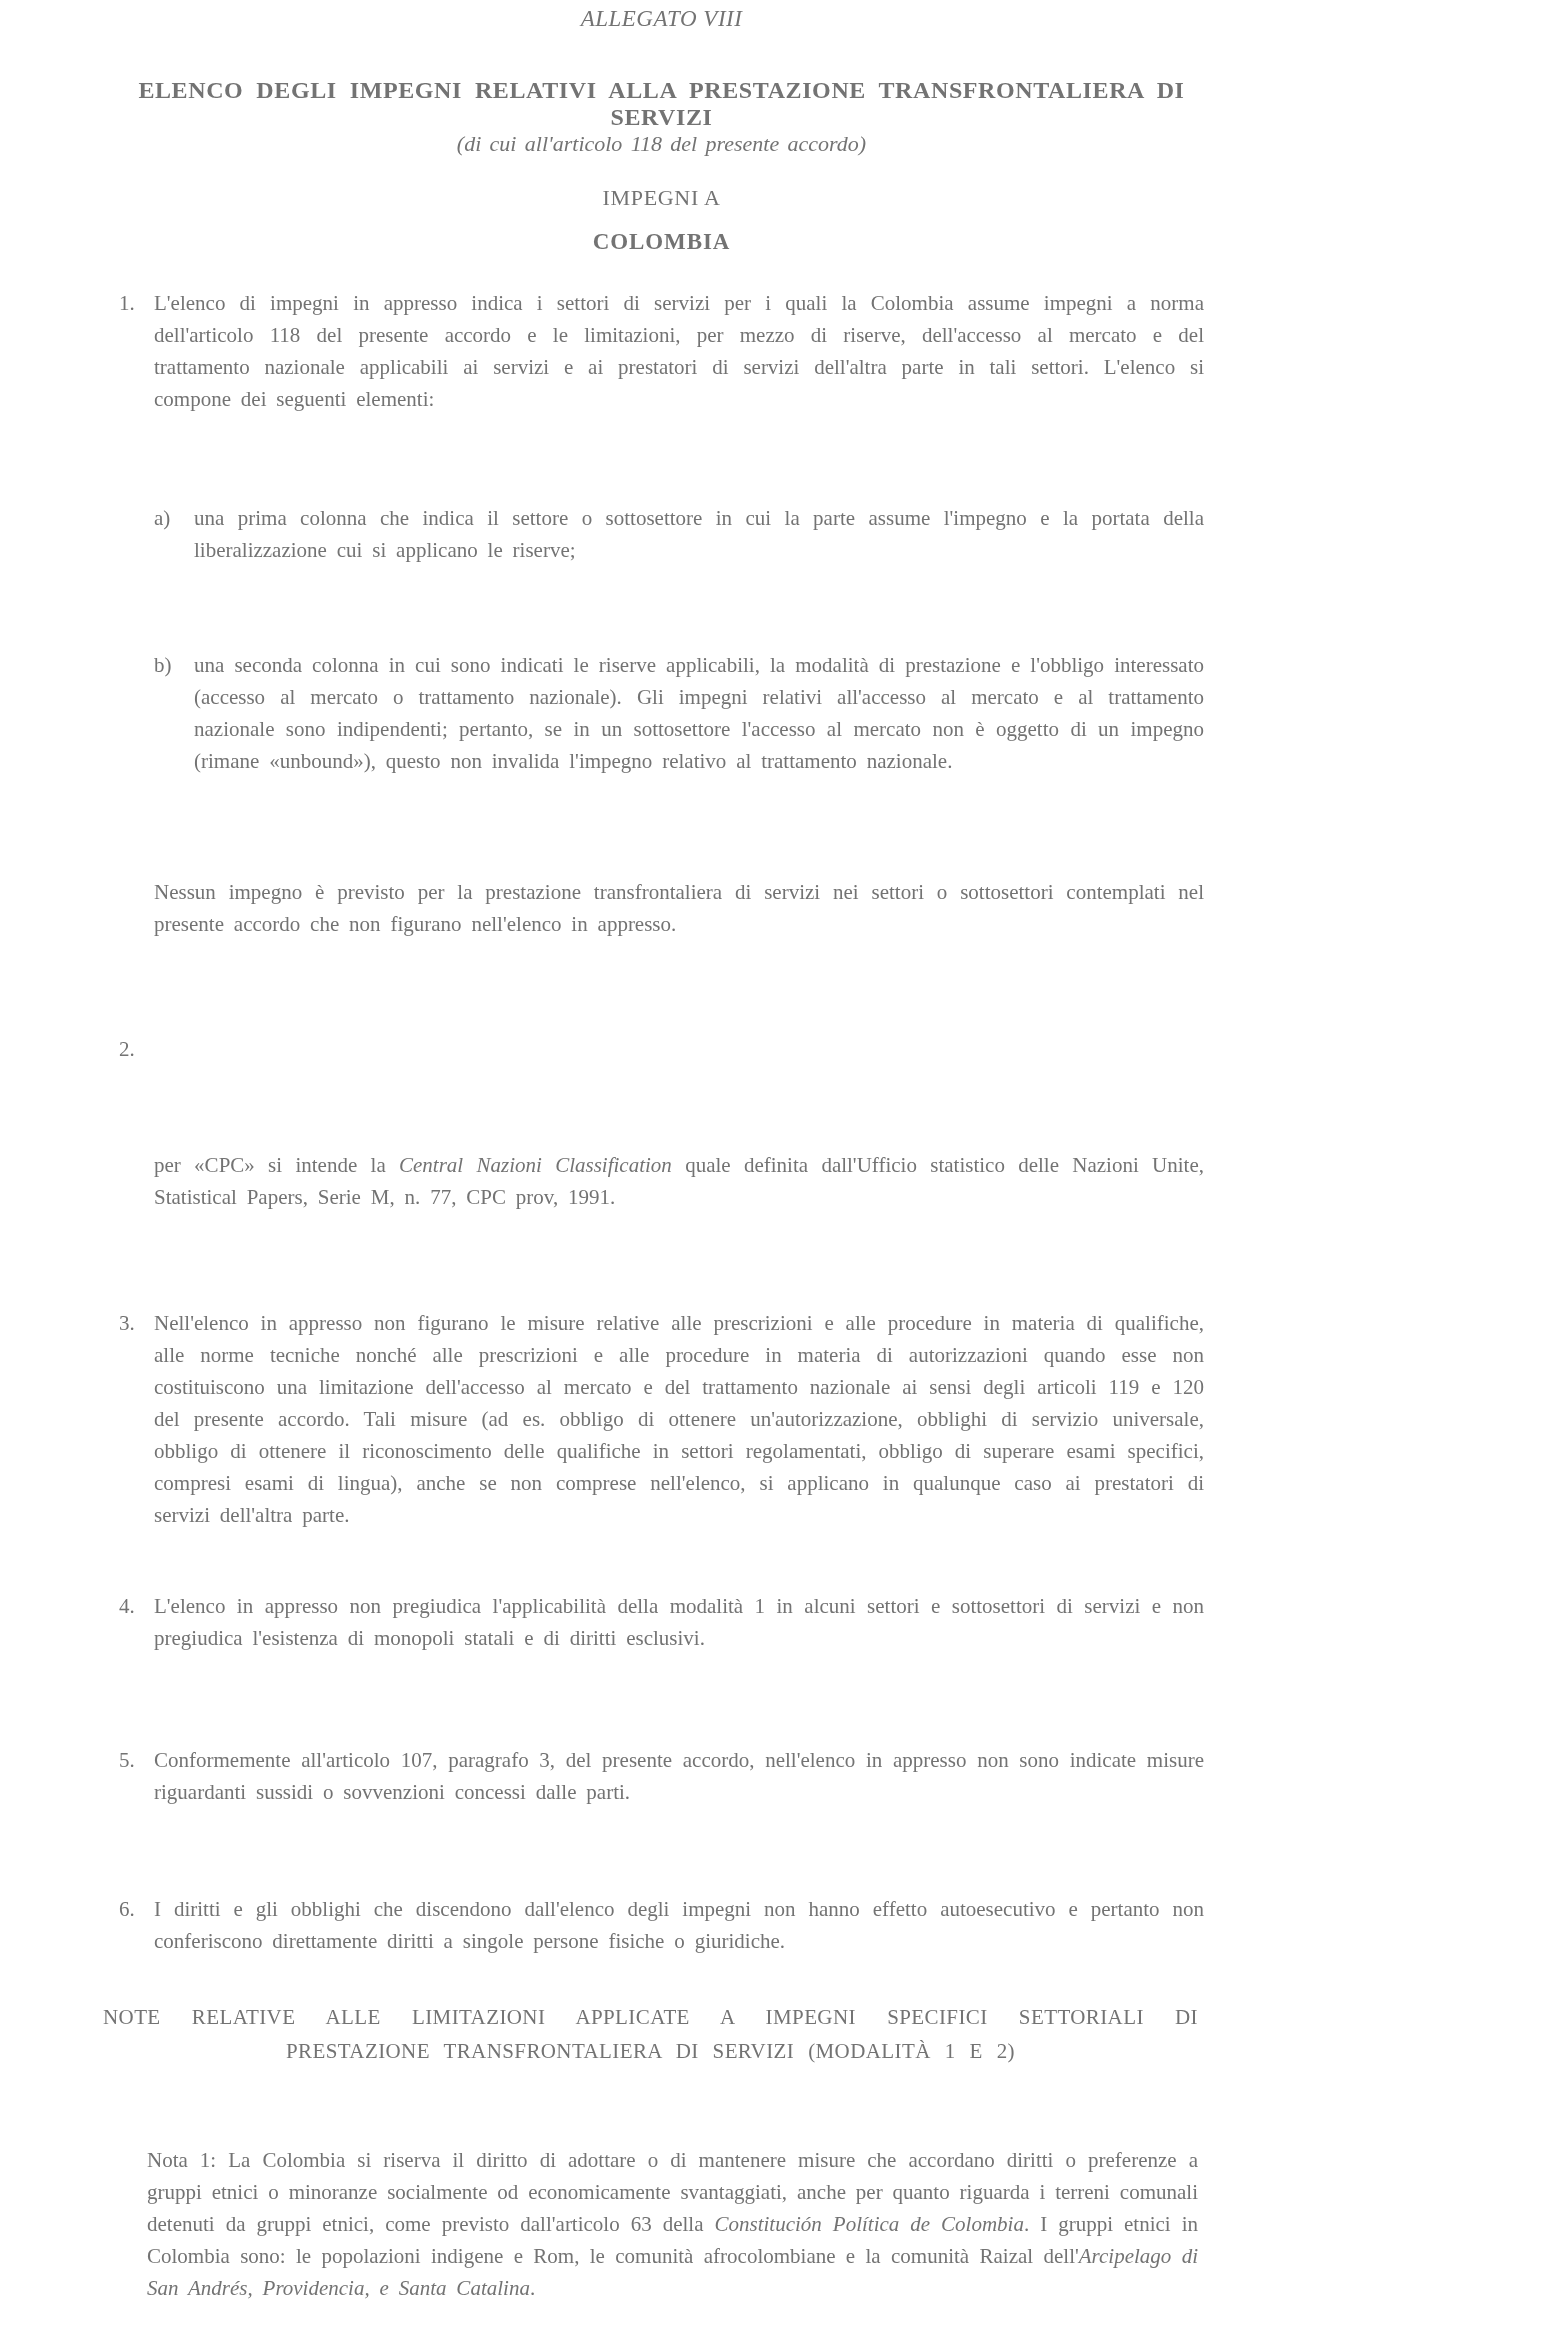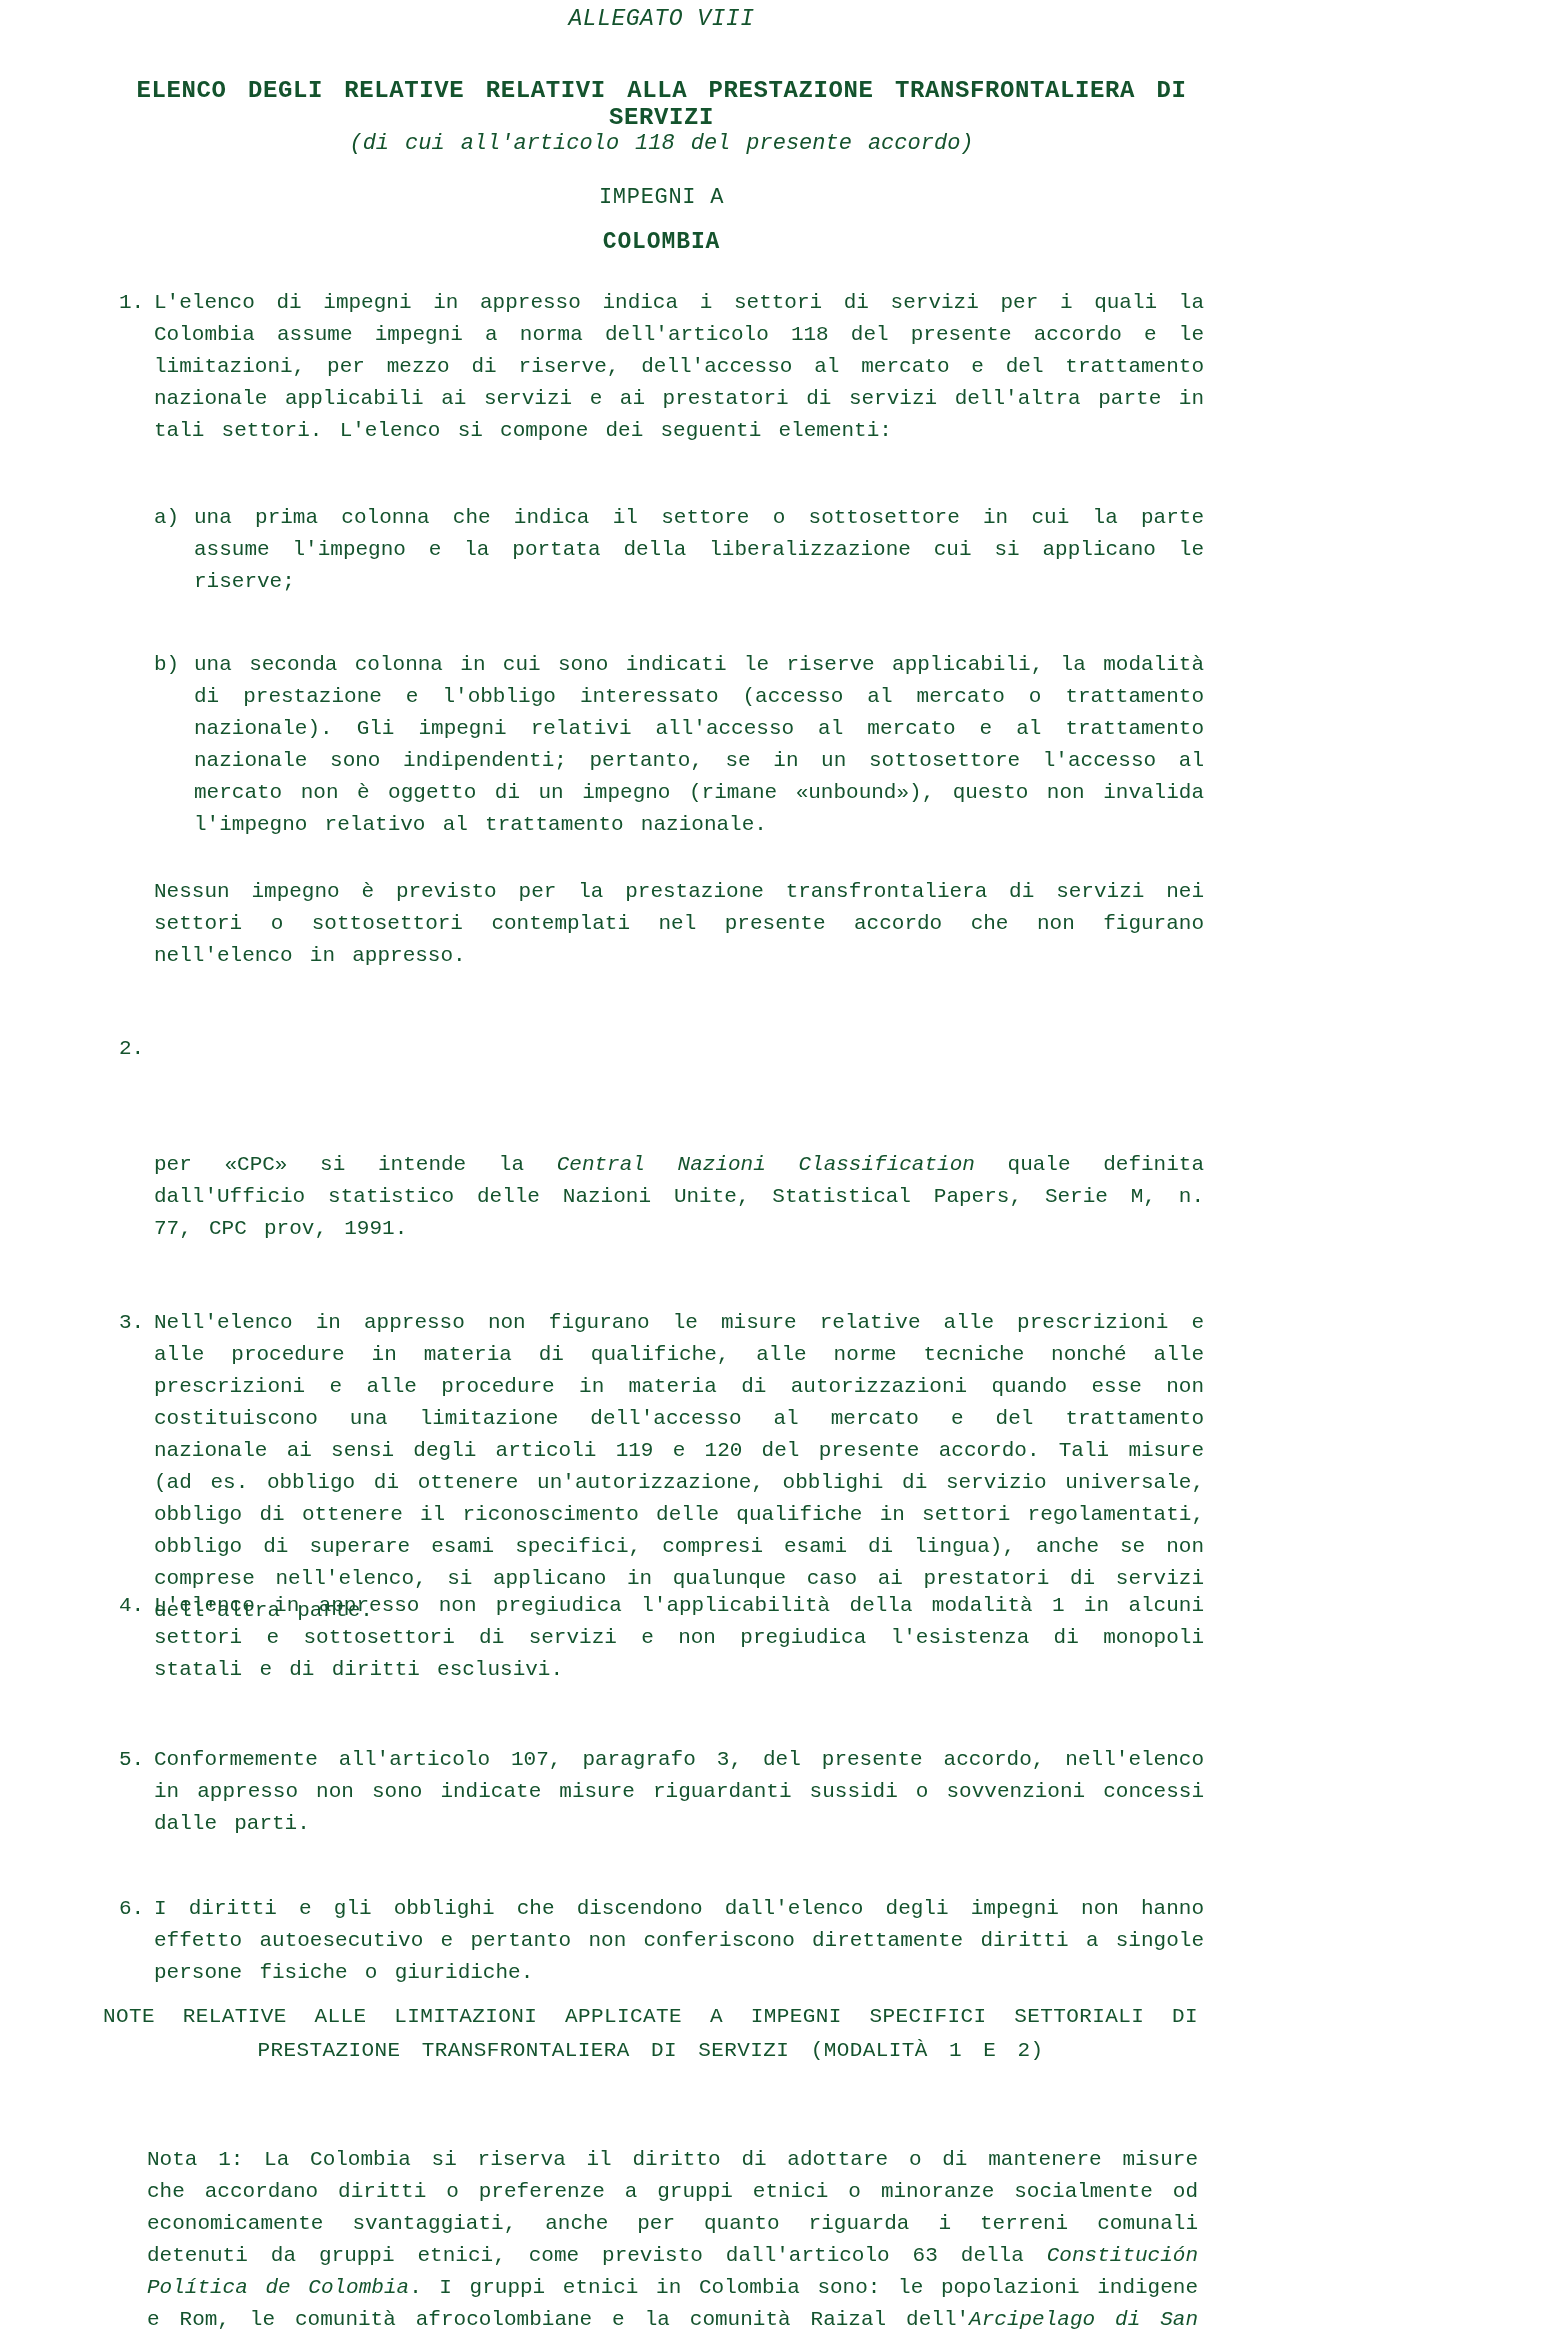--- a/index.html
+++ b/index.html
@@ -1,22 +1,22 @@
 <!DOCTYPE html>
 <html lang="it" style="font-size:14.7px"><head>
 <meta charset="utf-8">
 <style>
   html, body { margin: 0; padding: 0; background: #ffffff; }
   .page {
     position: relative;
     width: 1325px;
     height: 2340px;
     background: #ffffff;
-    color: #14532d;
-    font-family: Liberation Mono, monospace;
+    color: #737373;
+    font-family: Liberation Serif, serif;
     overflow: hidden;
   }
   .block { position: absolute; left: 119px; right: 121px; }
   .center { text-align: center; }
   .annex-label   { top: 5.5px;  font-size: 23px; font-style: italic; letter-spacing: 0.5px; }
   .doc-title     { top: 77px; font-size: 24px; font-weight: bold; word-spacing: 6.4px; letter-spacing: 0.6px; }
   .doc-subtitle  { top: 131px; font-size: 22px; font-style: italic; word-spacing: 2.8px; }
   .section-label { top: 185px; font-size: 22px; letter-spacing: 0.7px; }
   .country-head  { top: 229px; font-size: 23px; font-weight: bold; letter-spacing: 0.9px; }
 
@@ -57,21 +57,21 @@
   .nota1 { top: 2144px; left: 103px; right: 127px; margin-left: 44px; }
   i { font-style: italic; }
 </style>
 </head>
 <body>
 
 <div class="page">
 
   <div class="block center annex-label">ALLEGATO VIII</div>
 
-  <div class="block center doc-title">ELENCO DEGLI RELATIVE RELATIVI ALLA PRESTAZIONE TRANSFRONTALIERA DI SERVIZI</div>
+  <div class="block center doc-title">ELENCO DEGLI IMPEGNI RELATIVI ALLA PRESTAZIONE TRANSFRONTALIERA DI SERVIZI</div>
 
   <div class="block center doc-subtitle">(di cui all'articolo 118 del presente accordo)</div>
 
   <div class="block center section-label">IMPEGNI A</div>
 
   <div class="block center country-head">COLOMBIA</div>
 
   <div class="block body-text numbered p1"><span class="num">1.</span><span>L'elenco di impegni in appresso indica i settori di servizi per i quali la Colombia assume impegni a norma dell'articolo 118 del presente accordo e le limitazioni, per mezzo di riserve, dell'accesso al mercato e del trattamento nazionale applicabili ai servizi e ai prestatori di servizi dell'altra parte in tali settori. L'elenco si compone dei seguenti elementi:</span></div>
 
   <div class="block body-text lettered p1a"><span class="num">a)</span><span>una prima colonna che indica il settore o sottosettore in cui la parte assume l'impegno e la portata della liberalizzazione cui si applicano le riserve;</span></div>

